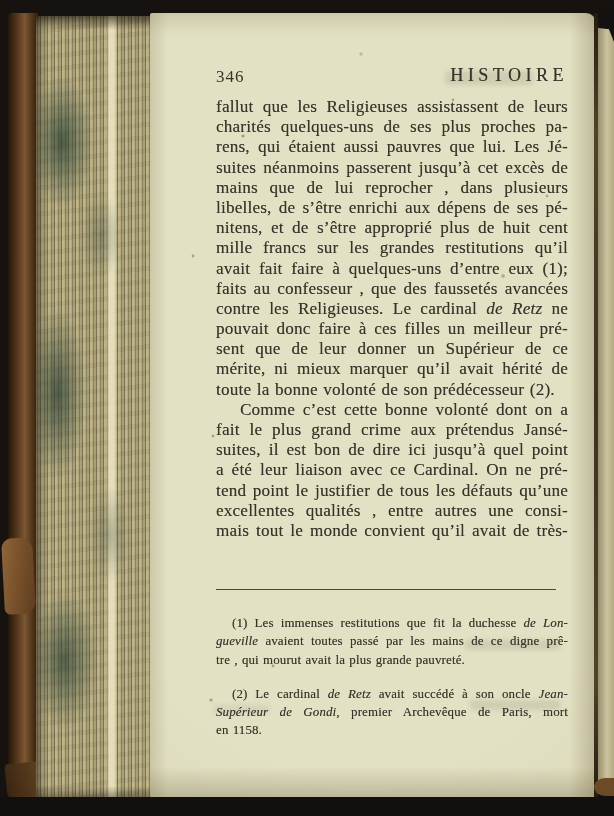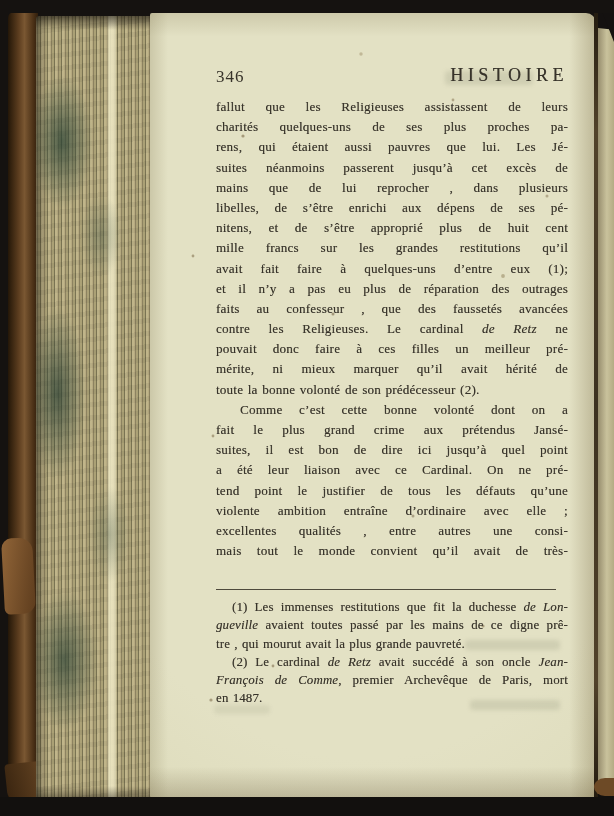--- a/index.html
+++ b/index.html
@@ -60,34 +60,34 @@
   .smudge.s2{left:315px;top:627px;width:95px;height:10px;}
   .smudge.s3{left:320px;top:687px;width:90px;height:10px;}
   .smudge.s4{left:64px;top:692px;width:56px;height:9px;opacity:.7;}
 
   .header{position:absolute;left:66px;top:52px;width:352px;height:26px;}
   .pagenum{position:absolute;left:0;top:2px;font-size:17px;letter-spacing:1px;}
   .running{display:block;text-align:right;font-size:18px;letter-spacing:4.5px;
     text-shadow:.3px .3px .4px rgba(55,49,42,.55);}
 
   .body{position:absolute;left:66px;top:84px;width:352px;}
-  .bline{height:20.2px;line-height:20.2px;font-size:13px;letter-spacing:.25px;word-spacing:1px;
+  .bline{height:20.2px;line-height:20.2px;font-size:17px;letter-spacing:.25px;word-spacing:1px;
     text-align:justify;text-align-last:justify;white-space:nowrap;
     text-shadow:.25px .25px .35px rgba(55,49,42,.5);}
   .bline.flush{text-align-last:left;}
   .bline.indent{text-indent:24px;}
 
   .fnrule{position:absolute;left:66px;top:576px;width:340px;height:0;
     border-top:1.4px solid rgba(52,46,36,.85);}
   .fnotes{position:absolute;left:66px;top:585px;width:352px;}
   .fline{height:18.3px;line-height:18.3px;font-size:12.8px;letter-spacing:.2px;word-spacing:.8px;
     text-align:justify;text-align-last:justify;white-space:nowrap;
     text-shadow:.2px .2px .3px rgba(55,49,42,.5);}
   .fline.flush{text-align-last:left;}
-  .fline.indent{text-indent:16px;}
+  .fline.indent{text-indent:16px;margin-top:16px;}
 
   
   .gutter{position:absolute;left:594px;top:13px;width:4px;height:785px;
     background:linear-gradient(180deg,#241c10,#51422a 15%,#3c3120 50%,#51422a 85%,#241c10);}
   .next-page{position:absolute;left:598px;top:0;width:16px;height:816px;
     background:linear-gradient(90deg,#978e6e,#c9c29c 55%,#b3ab84);}
   .next-page::before{content:"";position:absolute;left:0;top:0;width:16px;height:28px;
     background:#141110;transform:skewY(6deg);transform-origin:left top;}
   .next-page::after{content:"";position:absolute;left:0;bottom:0;width:16px;height:22px;
     background:#12100e;}
@@ -128,44 +128,43 @@
     <div class="body" id="body-lines">
         <div class="bline">fallut que les Religieuses assistassent de leurs</div>
         <div class="bline">charités quelques-uns de ses plus proches pa-</div>
         <div class="bline">rens, qui étaient aussi pauvres que lui. Les Jé-</div>
         <div class="bline">suites néanmoins passerent jusqu’à cet excès de</div>
         <div class="bline">mains que de lui reprocher , dans plusieurs</div>
         <div class="bline">libelles, de s’être enrichi aux dépens de ses pé-</div>
         <div class="bline">nitens, et de s’être approprié plus de huit cent</div>
         <div class="bline">mille francs sur les grandes restitutions qu’il</div>
         <div class="bline">avait fait faire à quelques-uns d’entre eux (1);</div>
-        <div class="bline">et il n’y a pas eu plus de réparation des outrages</div>
         <div class="bline">faits au confesseur , que des faussetés avancées</div>
         <div class="bline">contre les Religieuses. Le cardinal <i>de Retz</i> ne</div>
         <div class="bline">pouvait donc faire à ces filles un meilleur pré-</div>
+        <div class="bline">sent que de leur donner un Supérieur de ce</div>
         <div class="bline">mérite, ni mieux marquer qu’il avait hérité de</div>
         <div class="bline flush">toute la bonne volonté de son prédécesseur (2).</div>
         <div class="bline indent">Comme c’est cette bonne volonté dont on a</div>
         <div class="bline">fait le plus grand crime aux prétendus Jansé-</div>
         <div class="bline">suites, il est bon de dire ici jusqu’à quel point</div>
         <div class="bline">a été leur liaison avec ce Cardinal. On ne pré-</div>
         <div class="bline">tend point le justifier de tous les défauts qu’une</div>
-        <div class="bline">violente ambition entraîne d’ordinaire avec elle ;</div>
         <div class="bline">excellentes qualités , entre autres une consi-</div>
         <div class="bline">mais tout le monde convient qu’il avait de très-</div>
       </div>
 
     <div class="fnrule"></div>
     <div class="fnotes" id="footnote-lines">
         <div class="fline indent">(1) Les immenses restitutions  que fit la duchesse <i>de Lon-</i></div>
         <div class="fline"><i>gueville</i> avaient toutes passé par les mains de ce digne prê-</div>
         <div class="fline flush">tre , qui mourut avait la plus grande pauvreté.</div>
         <div class="fline indent">(2) Le cardinal <i>de Retz</i> avait succédé à son oncle <i>Jean-</i></div>
-        <div class="fline"><i>François de Comme</i>, premier Archevêque de Paris, mort</div>
-        <div class="fline flush">en 1487.</div>
+        <div class="fline"><i>Supérieur de Gondi</i>, premier Archevêque de Paris, mort</div>
+        <div class="fline flush">en 1158.</div>
       </div>
   </div>
 
   <div class="gutter"></div>
   <div class="next-page"></div>
   <div class="corner-tr"></div>
   <div class="corner-br"></div>
   <div class="band top"></div>
   <div class="band bottom"></div>
 </div>

